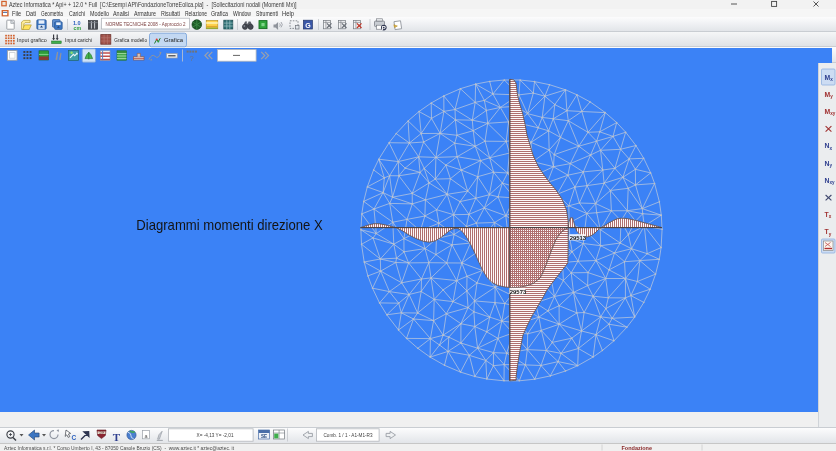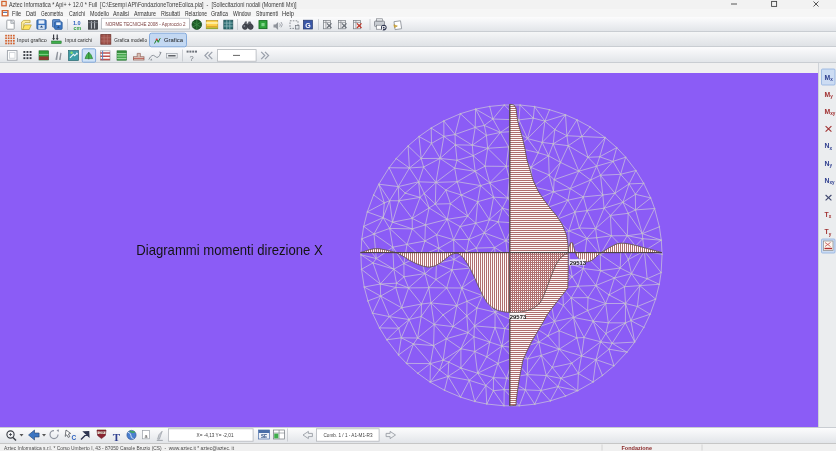--- a/index.html
+++ b/index.html
@@ -2,21 +2,21 @@
 <html><head><meta charset="utf-8"><style>
 *{margin:0;padding:0;box-sizing:border-box}
 html,body{width:836px;height:451px;overflow:hidden;font-family:"Liberation Sans",sans-serif;background:#f0f0f0}
 #win{position:relative;width:836px;height:451px}
 .bar{position:absolute;left:0;width:836px}
 #title{top:0;height:9px;background:#f2f2f2}
 #menu{top:9px;height:8px;background:#f6f6f6}
 #tb1{top:17px;height:15px;background:linear-gradient(#fcfcfd,#e2e5e9);border-bottom:1px solid #c9cdd2}
 #tabs{top:32px;height:15px;background:linear-gradient(#f5f6f7,#dfe2e6);border-bottom:1px solid #c9cdd2}
 #tb2{top:47px;height:16px;background:linear-gradient(#fcfcfd,#e2e5e9);border-bottom:1px solid #c9cdd2}
-#canvas{position:absolute;left:0;top:73px;width:832px;height:364px;background:#8b5cf6}
+#canvas{position:absolute;left:0;top:48px;width:832px;height:364px;background:#3b82f6}
 #rstrip{position:absolute;left:818px;top:63px;width:18px;height:364px;background:#ebedef;border-left:1px solid #cfd3d8}
 #btb{top:427px;height:16px;background:linear-gradient(#fcfcfd,#e2e5e9);border-top:1px solid #c9cdd2}
 #status{top:443px;height:8px;background:#f0f0f0;border-top:1px solid #c6c6c6}
 .cv{position:absolute;left:0;top:0}
 .ov{position:absolute;left:0;top:0;z-index:10;pointer-events:none}
 </style></head><body>
 <div id="win">
 <div class="bar" id="title"></div>
 <div class="bar" id="menu"></div>
 <div class="bar" id="tb1"></div>

